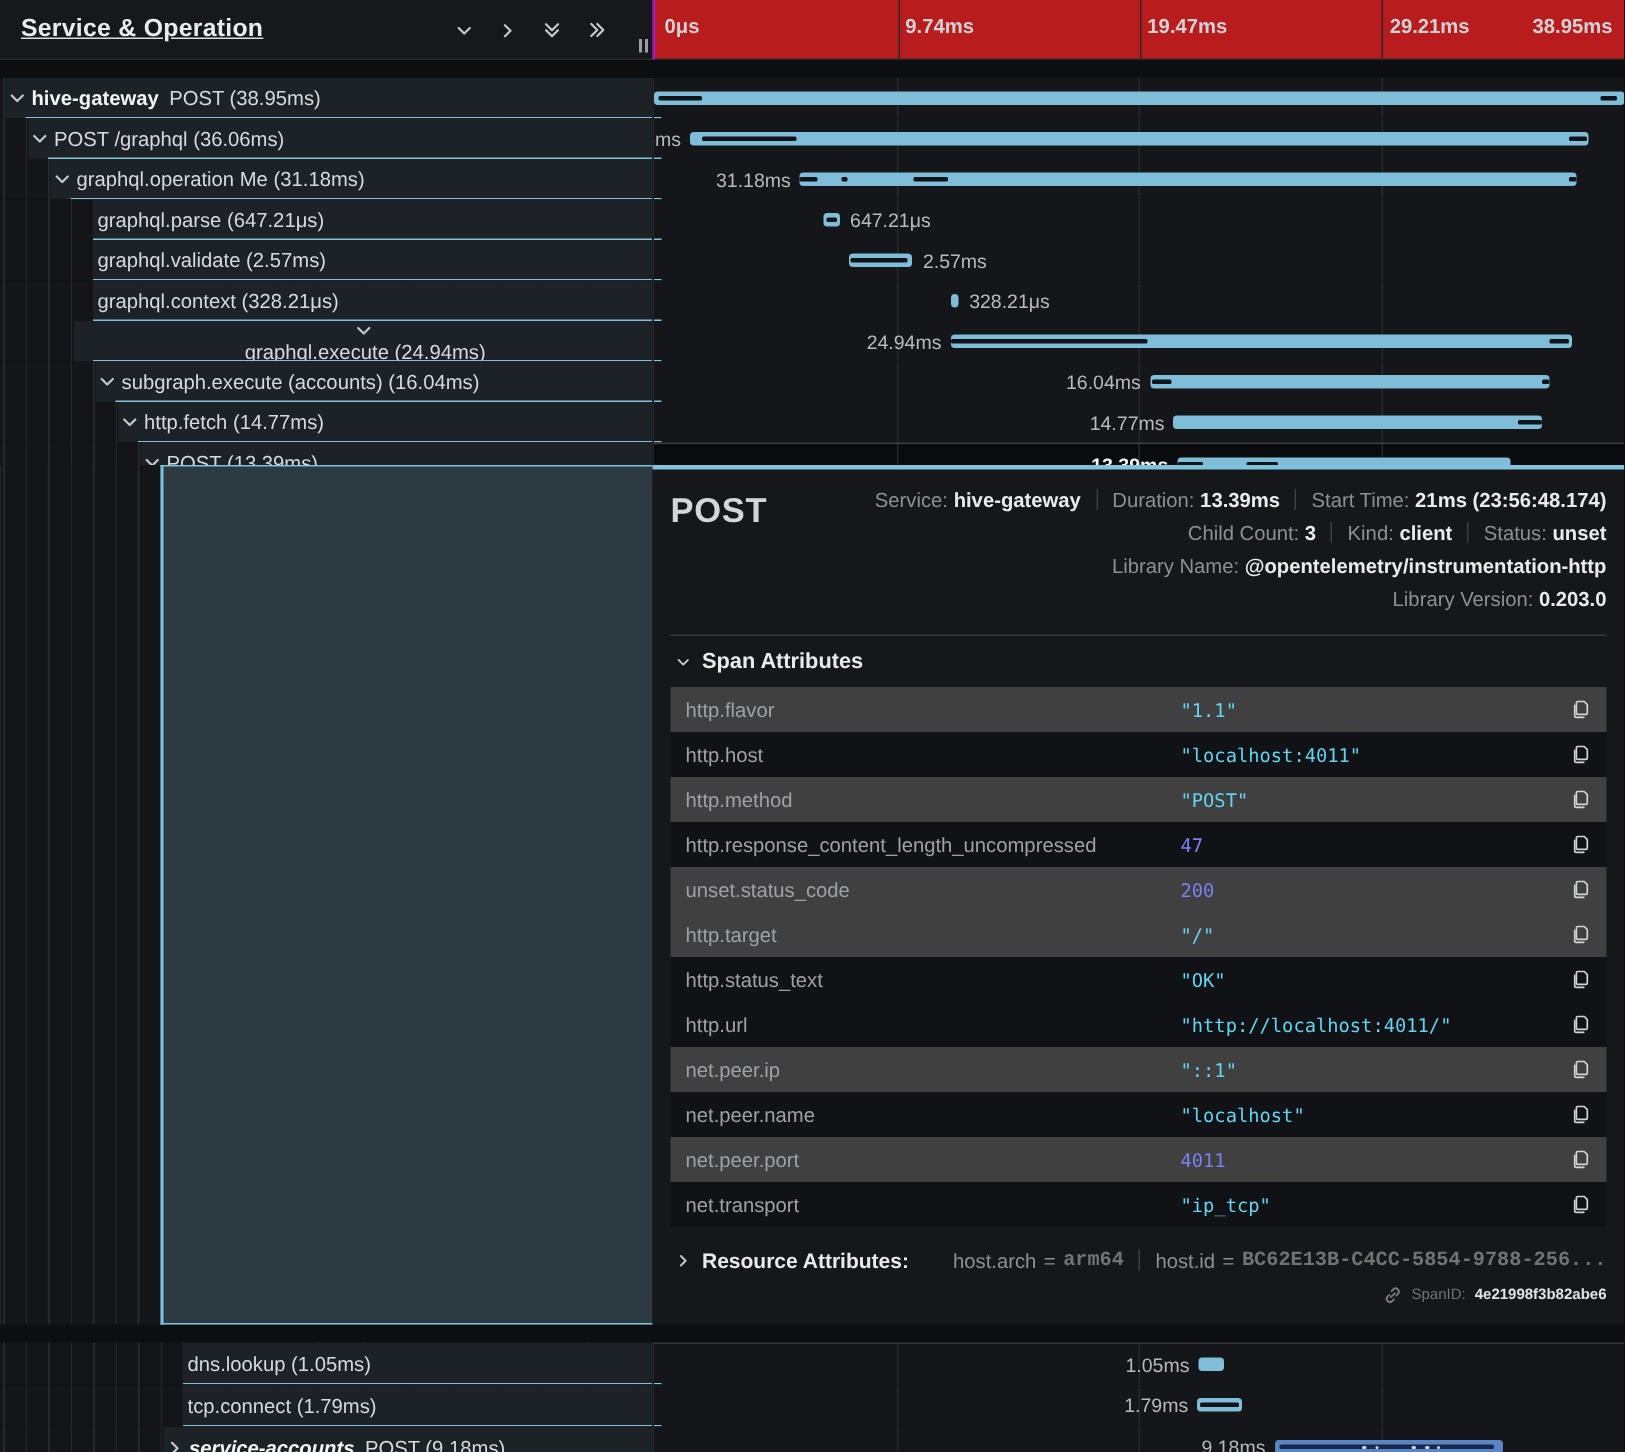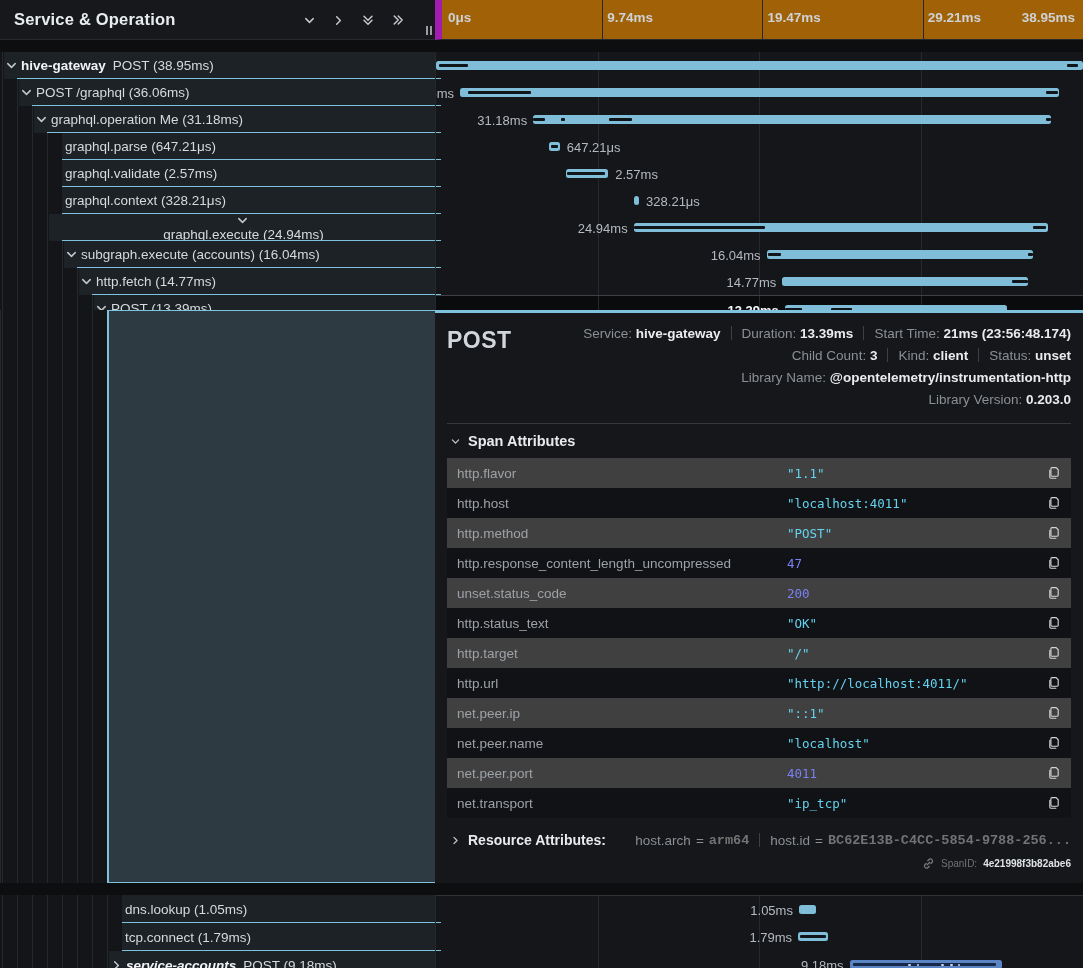--- a/index.html
+++ b/index.html
@@ -2,30 +2,30 @@
 <html><head>
 <meta charset="utf-8">
 <style>
   html,body{margin:0;padding:0;background:#0d0e10;}
   *{box-sizing:border-box;}
   .app{position:relative;width:1083px;height:968px;overflow:hidden;
        background:#0d0e10;color:#d9dce0;
        font-family:"Liberation Sans","DejaVu Sans",sans-serif;font-size:13.5px;}
 
   
-  .topbar{position:absolute;left:0;top:0;width:1083px;height:40px;display:flex;}
+  .topbar{position:absolute;left:0;top:0;width:1083px;height:40px;display:flex;text-decoration:underline;}
   .tree-head{position:relative;width:435px;height:40px;background:#17181b;
              border-bottom:1px solid #26292d;display:flex;align-items:center;}
   .tree-head .title{font-size:16.5px;font-weight:700;color:#e9ecef;margin-left:14px;letter-spacing:.2px;}
   .head-icons{position:absolute;right:30px;top:0;height:40px;display:flex;align-items:center;gap:16px;color:#c4c8cd;}
   .head-icons .hicon{cursor:pointer;display:flex;align-items:center;}
   .drag-handle{position:absolute;right:3px;bottom:4px;display:flex;gap:2px;}
   .drag-handle i{display:block;width:2px;height:9px;background:#9a9ea3;}
-  .ruler{position:relative;width:648px;height:40px;background:#a16207;border-bottom:1px solid #26292d;
-         border-left:7px solid #a21caf;overflow:hidden;}
+  .ruler{position:relative;width:648px;height:40px;background:#b91c1c;border-bottom:1px solid #26292d;
+         border-left:2px solid #a21caf;overflow:hidden;}
   .ruler .tick-label{position:absolute;top:10px;font-size:13.5px;font-weight:600;color:#ced2d6;white-space:nowrap;}
   .grid{position:absolute;top:0;bottom:0;width:1px;background:#26292d;}
 
   
   .rows{position:absolute;left:0;width:1083px;margin-top:12px;}
   #rows-top{top:40px;}
   #rows-bottom{top:883px;}
   .row{display:flex;width:1083px;}
   .row-h27{height:27px;}
   .row-h28{height:28px;}
@@ -415,33 +415,33 @@
           <div class="attr-row alt0">
             <div class="attr-key">unset.status_code</div>
             <div class="attr-val number">200</div>
             <button class="copy-btn">
               <svg viewBox="0 0 15 15" width="14" height="14">
                 <path d="M5.2 1.8h4.6l2.2 2.2v6a1 1 0 0 1-1 1H5.2a1 1 0 0 1-1-1v-7.2a1 1 0 0 1 1-1z" fill="none" stroke="currentColor" stroke-width="1.2" stroke-linejoin="round"></path>
                 <path d="M3 4.6v7.3a1.2 1.2 0 0 0 1.2 1.2h5.3" fill="none" stroke="currentColor" stroke-width="1.2" stroke-linecap="round"></path>
               </svg>
             </button>
           </div>
+          <div class="attr-row alt0">
+            <div class="attr-key">http.target</div>
+            <div class="attr-val string">"/"</div>
+            <button class="copy-btn">
+              <svg viewBox="0 0 15 15" width="14" height="14">
+                <path d="M5.2 1.8h4.6l2.2 2.2v6a1 1 0 0 1-1 1H5.2a1 1 0 0 1-1-1v-7.2a1 1 0 0 1 1-1z" fill="none" stroke="currentColor" stroke-width="1.2" stroke-linejoin="round"></path>
+                <path d="M3 4.6v7.3a1.2 1.2 0 0 0 1.2 1.2h5.3" fill="none" stroke="currentColor" stroke-width="1.2" stroke-linecap="round"></path>
+              </svg>
+            </button>
+          </div>
           <div class="attr-row alt1">
             <div class="attr-key">http.status_text</div>
             <div class="attr-val string">"OK"</div>
-            <button class="copy-btn">
-              <svg viewBox="0 0 15 15" width="14" height="14">
-                <path d="M5.2 1.8h4.6l2.2 2.2v6a1 1 0 0 1-1 1H5.2a1 1 0 0 1-1-1v-7.2a1 1 0 0 1 1-1z" fill="none" stroke="currentColor" stroke-width="1.2" stroke-linejoin="round"></path>
-                <path d="M3 4.6v7.3a1.2 1.2 0 0 0 1.2 1.2h5.3" fill="none" stroke="currentColor" stroke-width="1.2" stroke-linecap="round"></path>
-              </svg>
-            </button>
-          </div>
-          <div class="attr-row alt0">
-            <div class="attr-key">http.target</div>
-            <div class="attr-val string">"/"</div>
             <button class="copy-btn">
               <svg viewBox="0 0 15 15" width="14" height="14">
                 <path d="M5.2 1.8h4.6l2.2 2.2v6a1 1 0 0 1-1 1H5.2a1 1 0 0 1-1-1v-7.2a1 1 0 0 1 1-1z" fill="none" stroke="currentColor" stroke-width="1.2" stroke-linejoin="round"></path>
                 <path d="M3 4.6v7.3a1.2 1.2 0 0 0 1.2 1.2h5.3" fill="none" stroke="currentColor" stroke-width="1.2" stroke-linecap="round"></path>
               </svg>
             </button>
           </div>
           <div class="attr-row alt1">
             <div class="attr-key">http.url</div>
             <div class="attr-val string">"http://localhost:4011/"</div>

